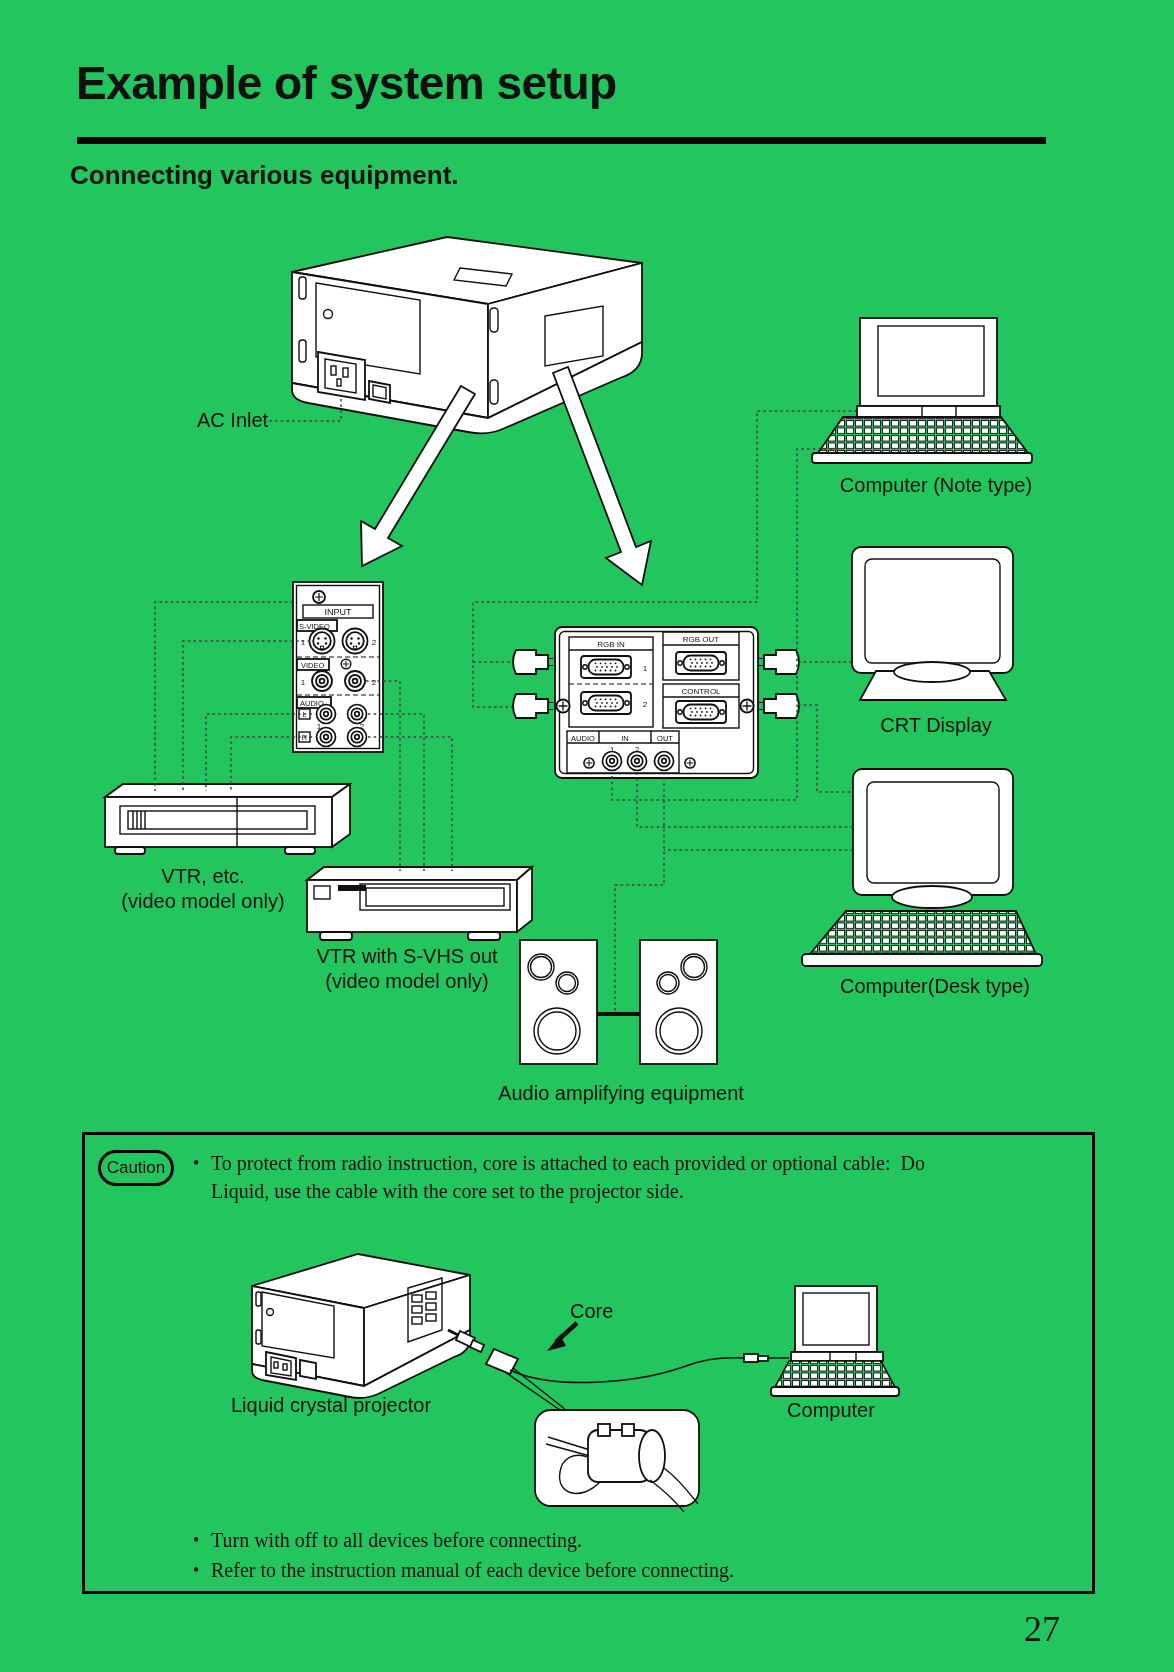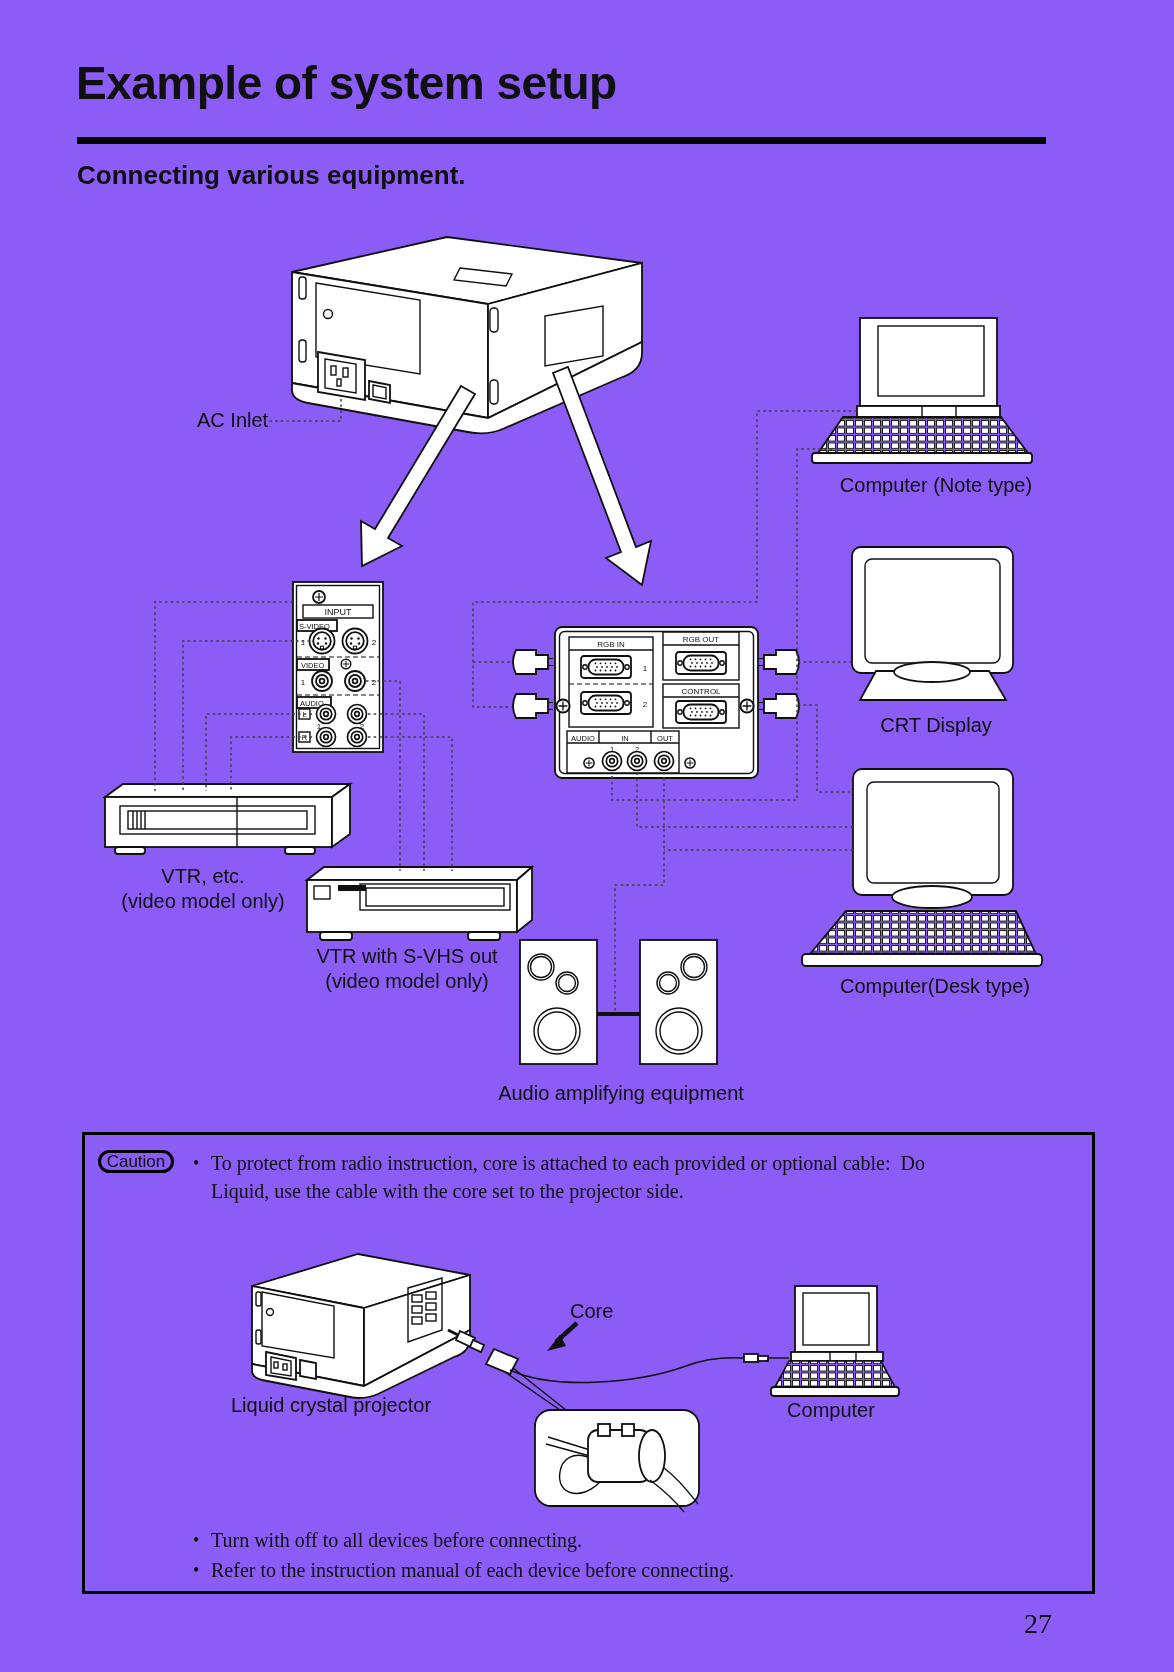--- a/index.html
+++ b/index.html
@@ -1,33 +1,33 @@
 <!DOCTYPE html>
 <html><head>
 <meta charset="utf-8">
 <style>
   *{margin:0;padding:0;box-sizing:border-box}
   html,body{background:#fff}
-  .page{position:relative;width:1174px;height:1672px;background:#8b5cf6;overflow:hidden;
+  .page{position:relative;width:1174px;height:1672px;background:#22c55e;overflow:hidden;
         font-family:"Liberation Sans",sans-serif;color:#101010}
   .title{position:absolute;left:76px;top:56px;font-size:46px;font-weight:bold;letter-spacing:-0.5px}
   .rule{position:absolute;left:77px;top:137px;width:969px;height:7px;background:#000}
-  .subtitle{position:absolute;left:77px;top:160px;font-size:26px;font-weight:bold}
+  .subtitle{position:absolute;left:70px;top:160px;font-size:26px;font-weight:bold}
   .caution-box{position:absolute;left:82px;top:1132px;width:1013px;height:462px;border:3px solid #000}
-  .caution-pill{position:absolute;left:13px;top:15px;width:76px;height:23px;border:3px solid #000;
+  .caution-pill{position:absolute;left:13px;top:15px;width:76px;height:36px;border:3px solid #000;
         border-radius:18px;display:flex;align-items:center;justify-content:center;font-size:17px}
   .caution-lines{position:absolute;left:108px;top:15px;font-family:"Liberation Serif",serif;
         font-size:20px;line-height:27.5px}
   .cl{padding-left:18px;white-space:pre}
   .cl .bullet{position:absolute;left:0;font-size:18px}
   .caution-bullets{position:absolute;left:108px;top:390px;font-family:"Liberation Serif",serif;
         font-size:20px;line-height:30px}
   .cb{padding-left:18px;position:relative;white-space:pre}
   .cb .bullet{position:absolute;left:0;font-size:18px}
-  .page-num{position:absolute;left:1024px;top:1608px;font-family:"Liberation Serif",serif;font-size:28px}
+  .page-num{position:absolute;left:1024px;top:1608px;font-family:"Liberation Serif",serif;font-size:36px}
   svg.art{position:absolute;left:0;top:0;pointer-events:none}
   .fw{fill:#fff;stroke:#101010;stroke-width:1.8}
   .ln{fill:none;stroke:#101010;stroke-width:1.4}
   .dot{fill:none;stroke:#3f3f3f;stroke-width:1.5;stroke-dasharray:2.5 3.2}
   .dsh{fill:none;stroke:#101010;stroke-width:1;stroke-dasharray:5 3}
   svg text{font-family:"Liberation Sans",sans-serif;fill:#101010}
   .lbl{font-size:20px}
   .t9{font-size:9px}.t8{font-size:8px}.t7{font-size:7.5px}
   .mid{text-anchor:middle}
 </style>

